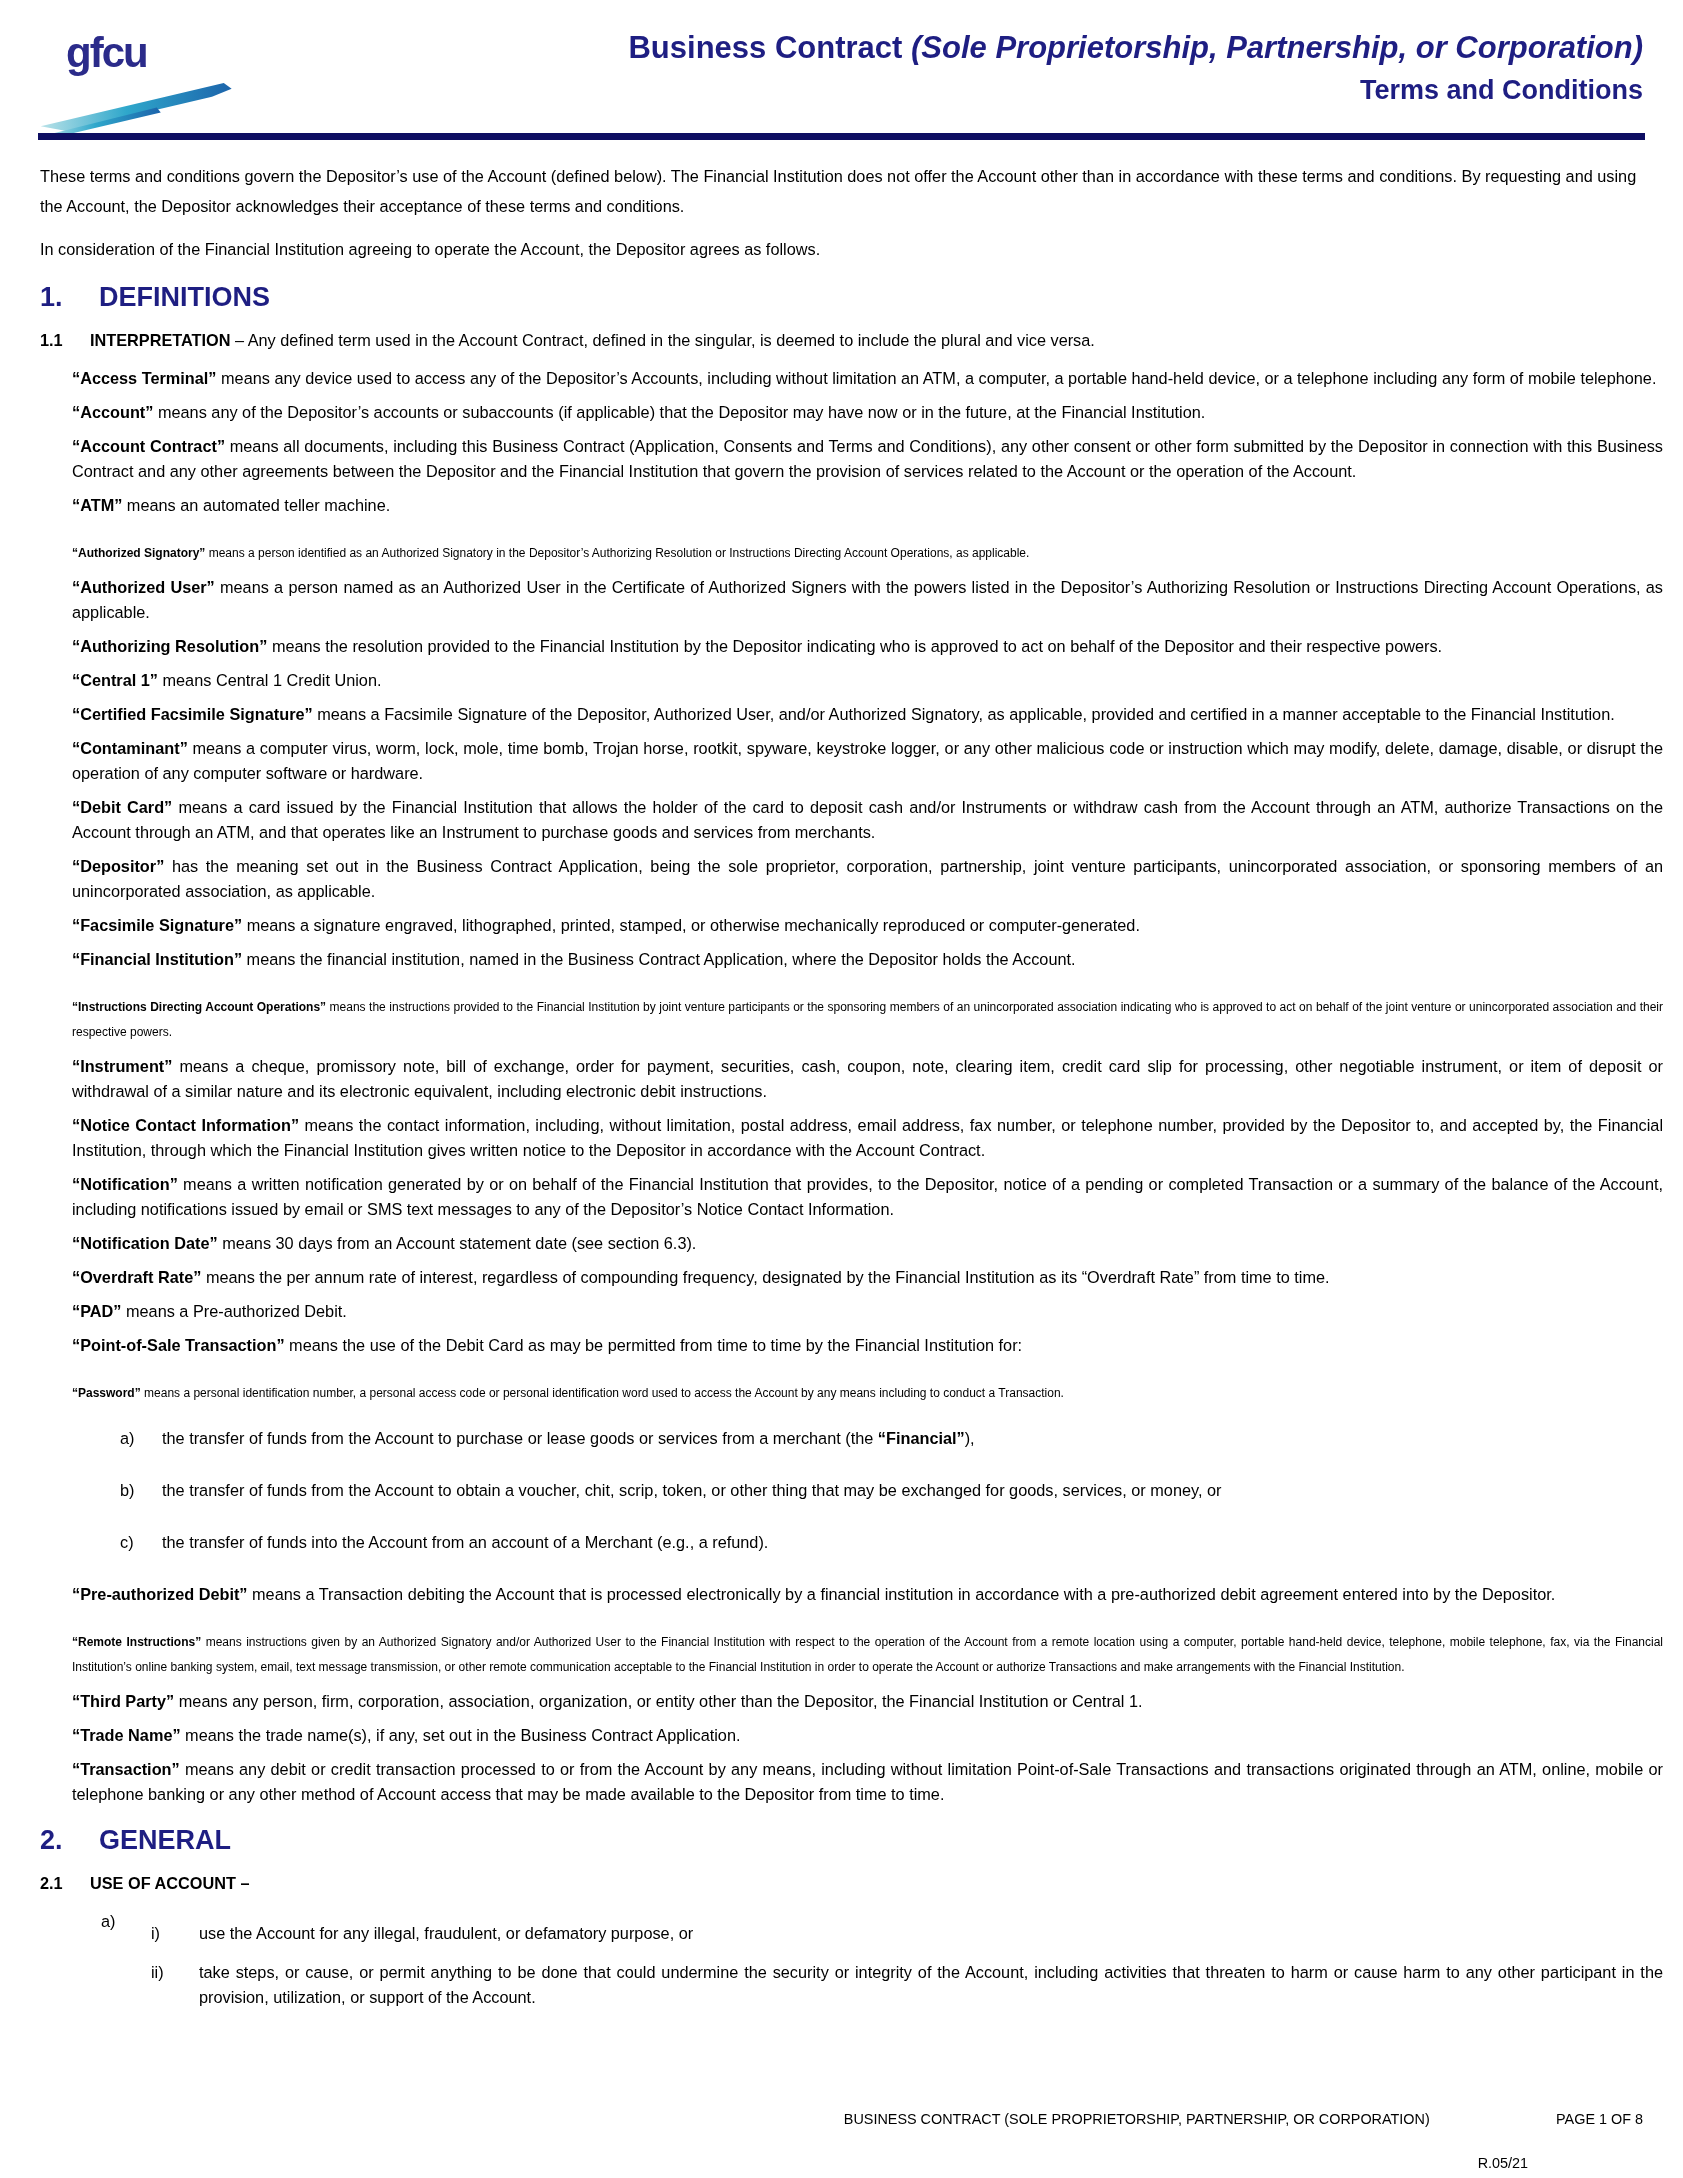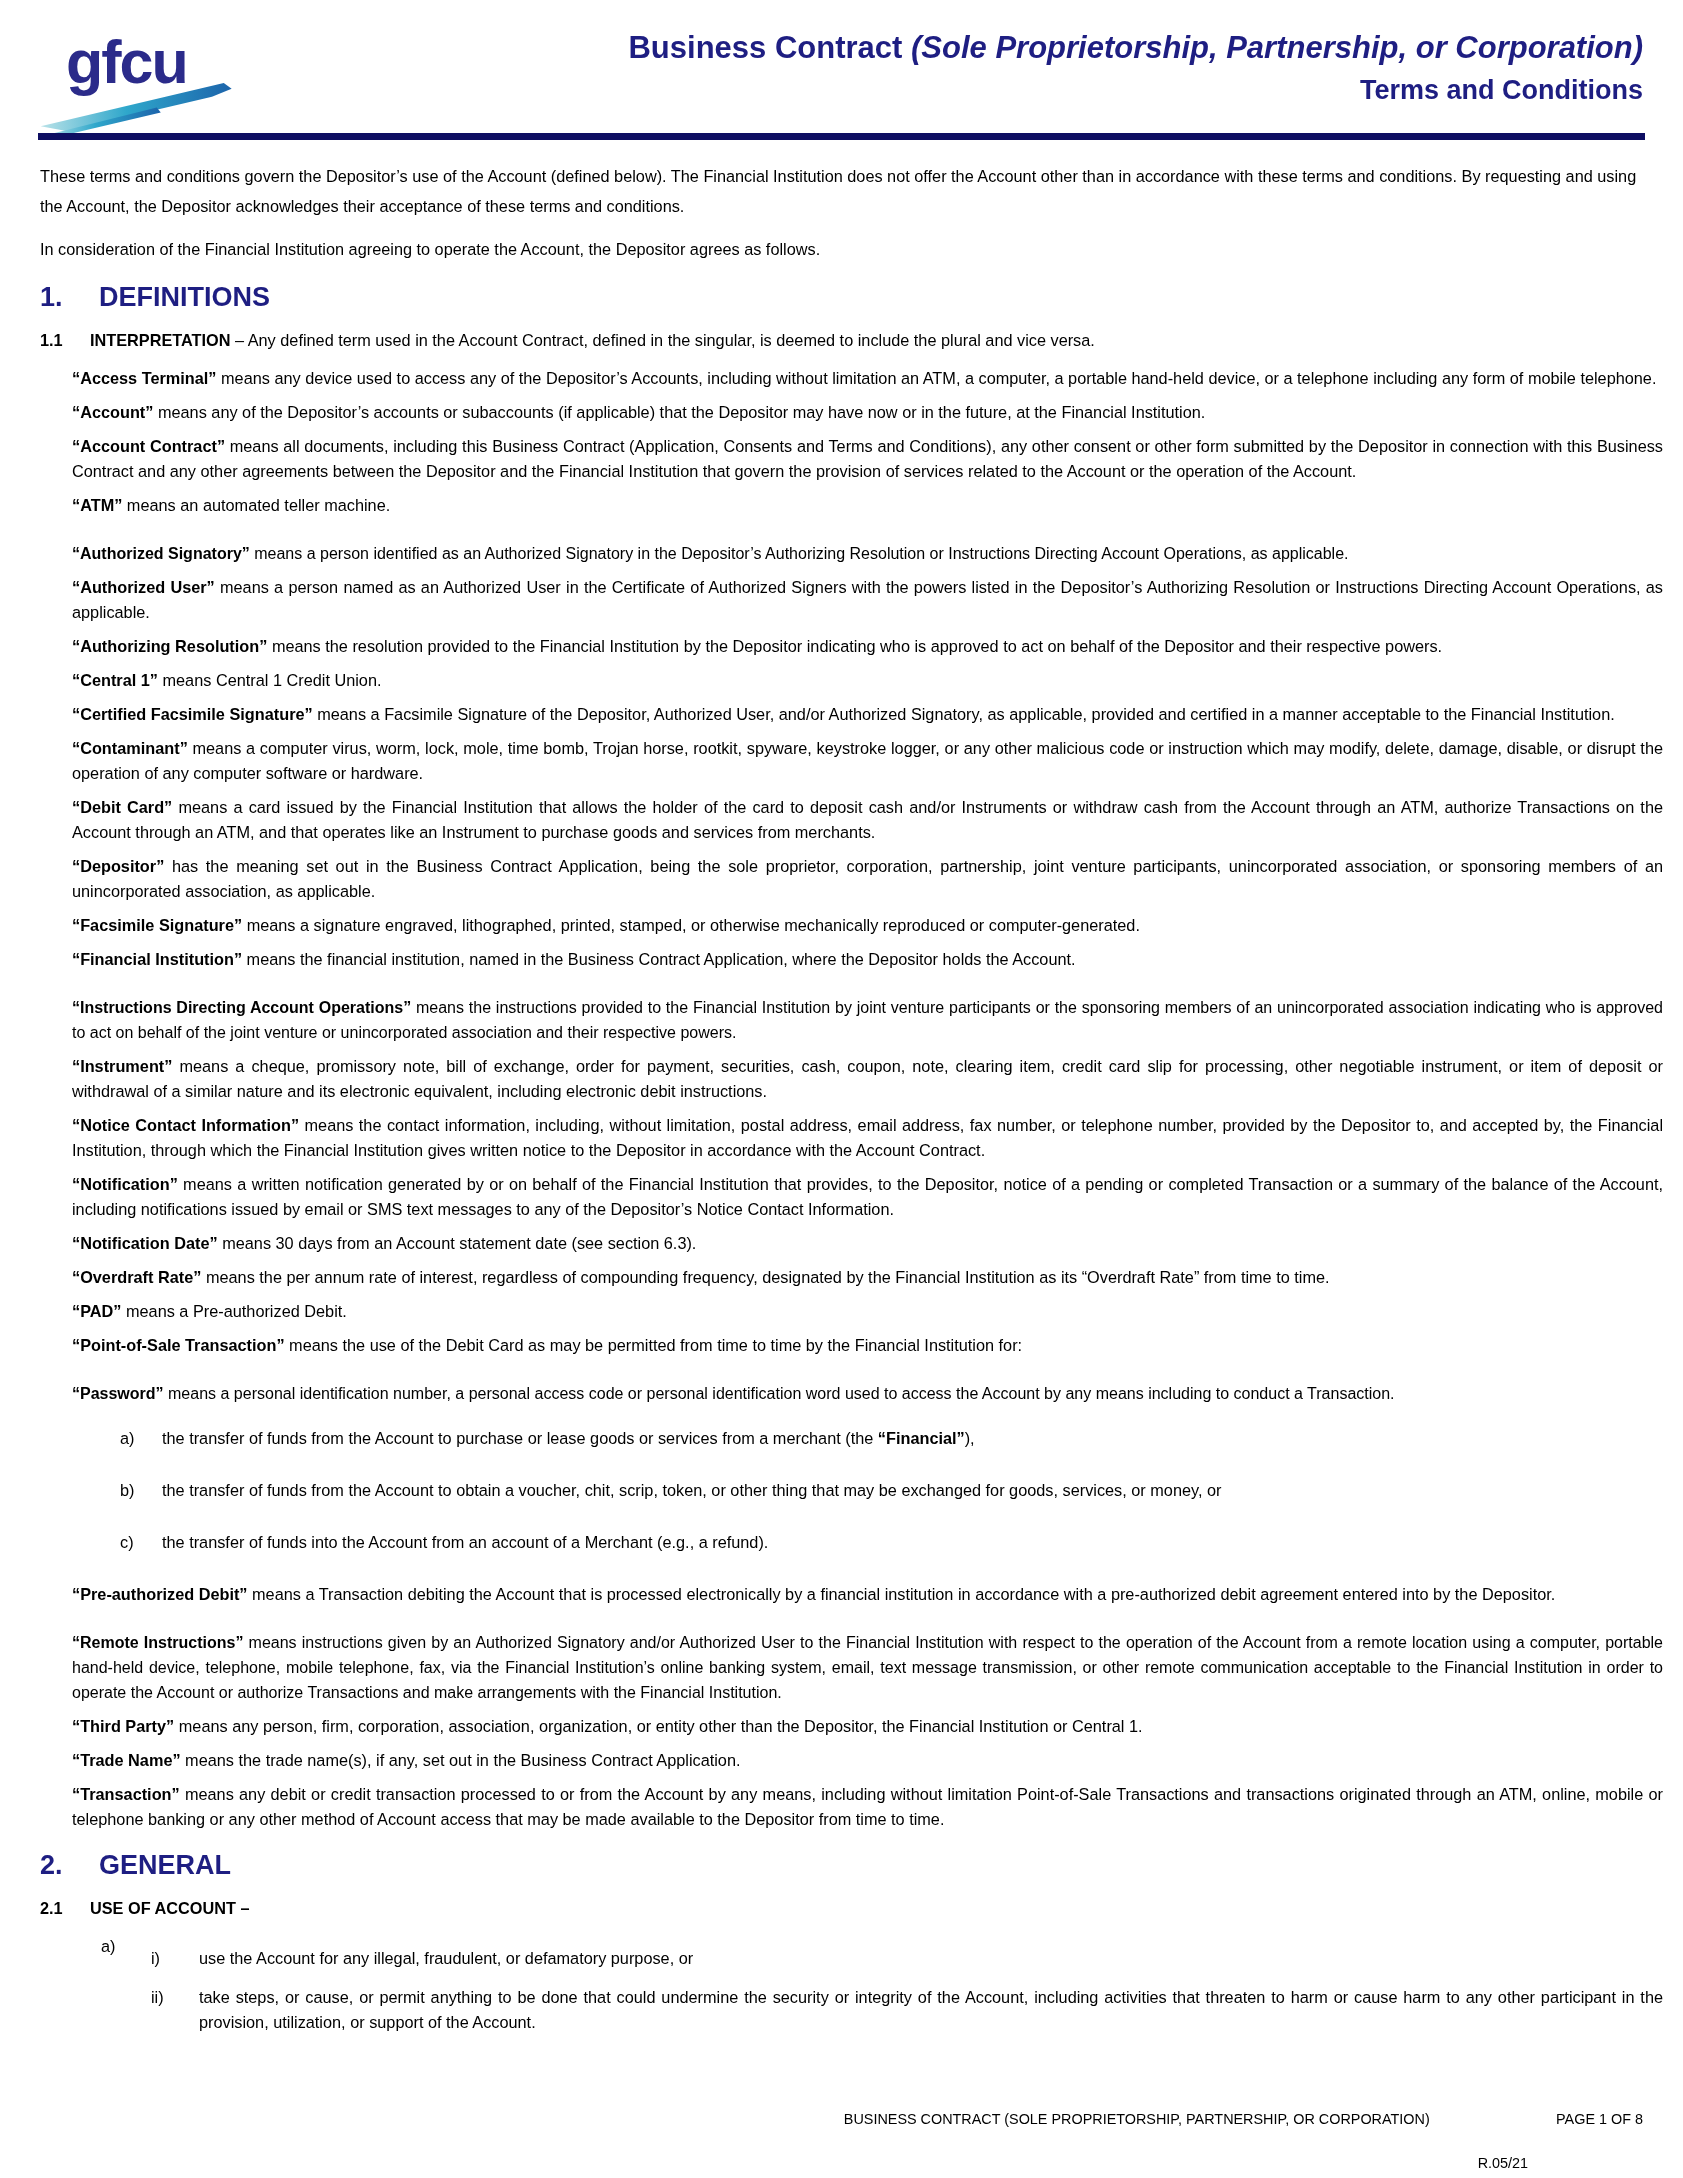--- a/index.html
+++ b/index.html
@@ -7,21 +7,21 @@
     width:1683px;height:2178px;background:#ffffff;position:relative;
     font-family:"Liberation Sans","DejaVu Sans",sans-serif;color:#000;
     overflow:hidden;
   }
   .page{position:relative;width:1683px;height:2178px;}
 
   
   .header{position:relative;height:141px;}
   .logo{position:absolute;left:40px;top:14px;width:248px;height:121px;}
   .logo-text{
-    font-size:61px;font-weight:bold;color:#2b2b8a;letter-spacing:-2px;
+    font-size:42px;font-weight:bold;color:#2b2b8a;letter-spacing:-2px;
     position:absolute;left:26px;top:18px;line-height:1;
   }
   .logo-swoosh{position:absolute;left:0px;top:61px;}
   .titles{position:absolute;right:40px;top:30px;text-align:right;}
   .title-line{font-size:31px;font-weight:bold;color:#1e1e82;line-height:1.15;}
   .title-italic{font-style:italic;}
   .subtitle{font-size:27px;font-weight:bold;color:#1e1e82;margin-top:9px;}
   .rule{position:absolute;left:38px;right:38px;top:133px;height:7px;background:#0e0e62;}
 
   
@@ -32,21 +32,21 @@
     margin:18px 0 16px 0;display:flex;
   }
   .sec-num{width:59px;flex:0 0 59px;}
   .clause{margin:0 0 13px 0;display:flex;line-height:25px;}
   .clause-num{width:50px;flex:0 0 50px;font-weight:bold;}
   .clause-body{flex:1;}
   .clause-title{font-weight:bold;}
 
   .defs{margin-left:32px;}
   .def{margin:0 0 9px 0;text-align:justify;}
-  .def.small{font-size:16px;margin-top:23px;}
+  .def.small{font-size:12px;margin-top:23px;}
   .def b{font-weight:bold;}
   .def-list{margin:20px 0 0 48px;}
   .def-list-item{display:flex;margin:0 0 27px 0;}
   .def-list-label{width:42px;flex:0 0 42px;}
   .def-list-text{flex:1;}
 
   .s2-items{margin-left:61px;}
   .s2-item{display:flex;margin:4px 0 12px 0;}
   .s2-label{width:50px;flex:0 0 50px;}
   .s2-text{flex:1;text-align:justify;}

